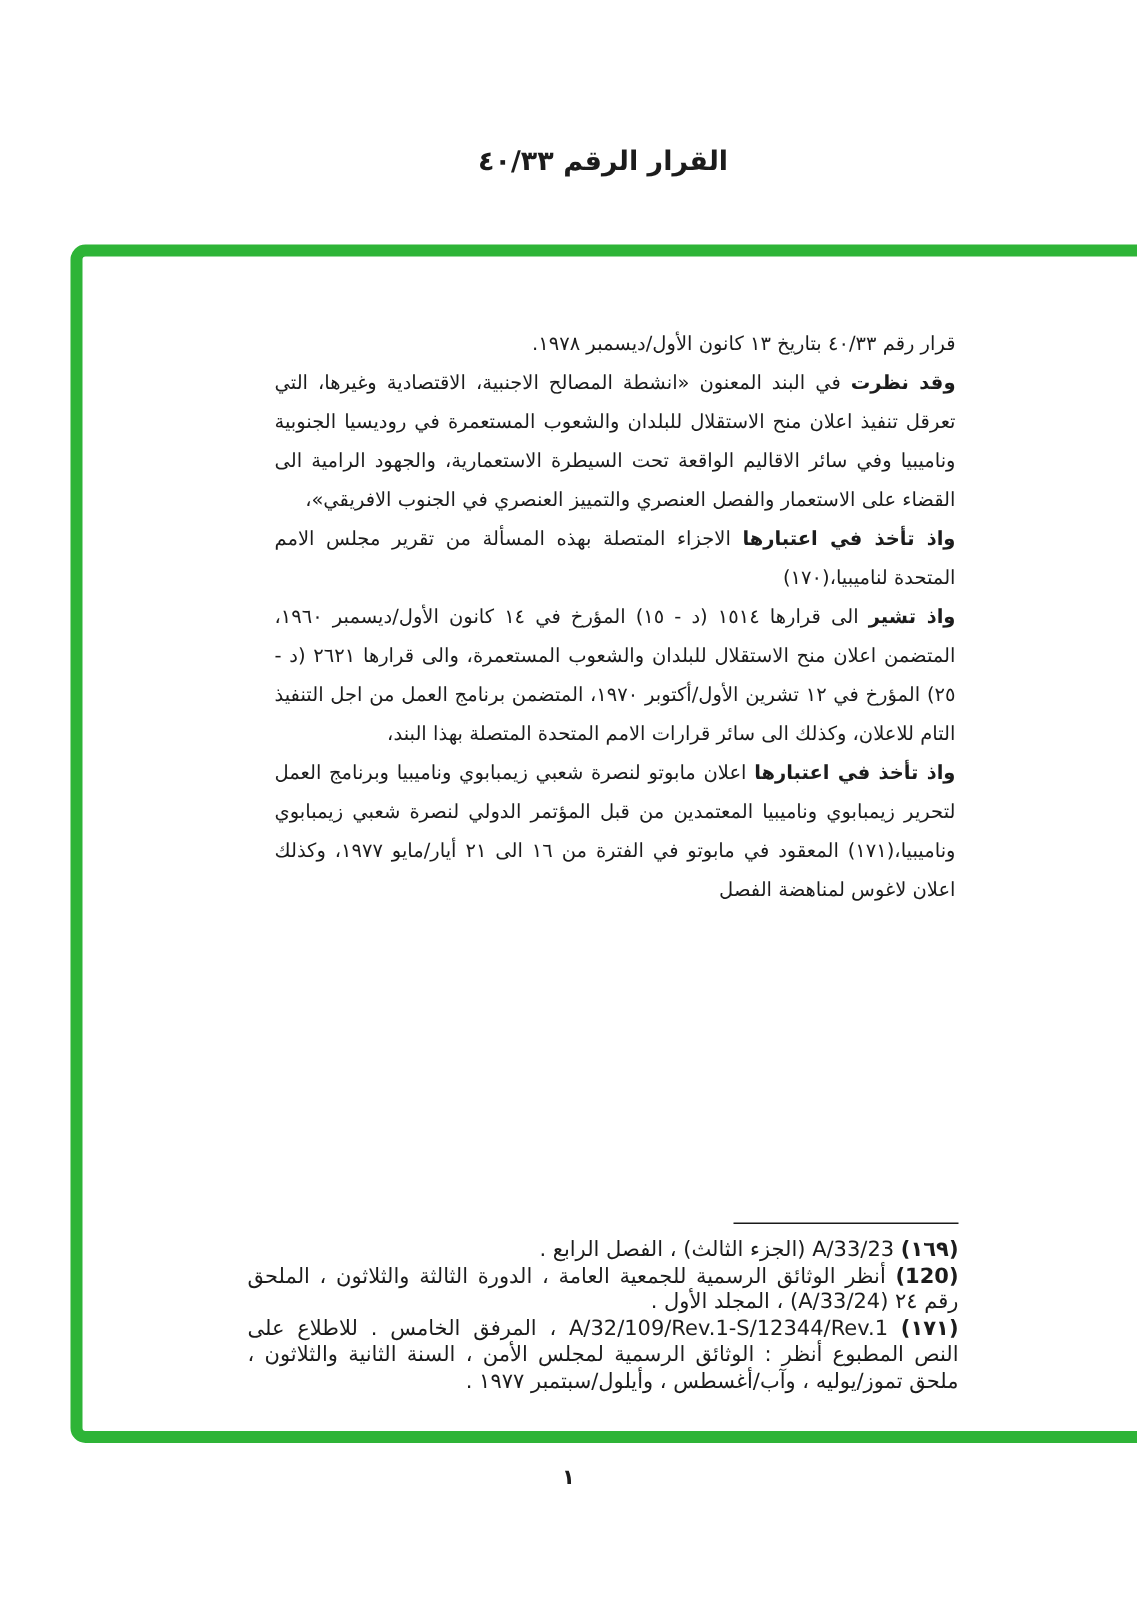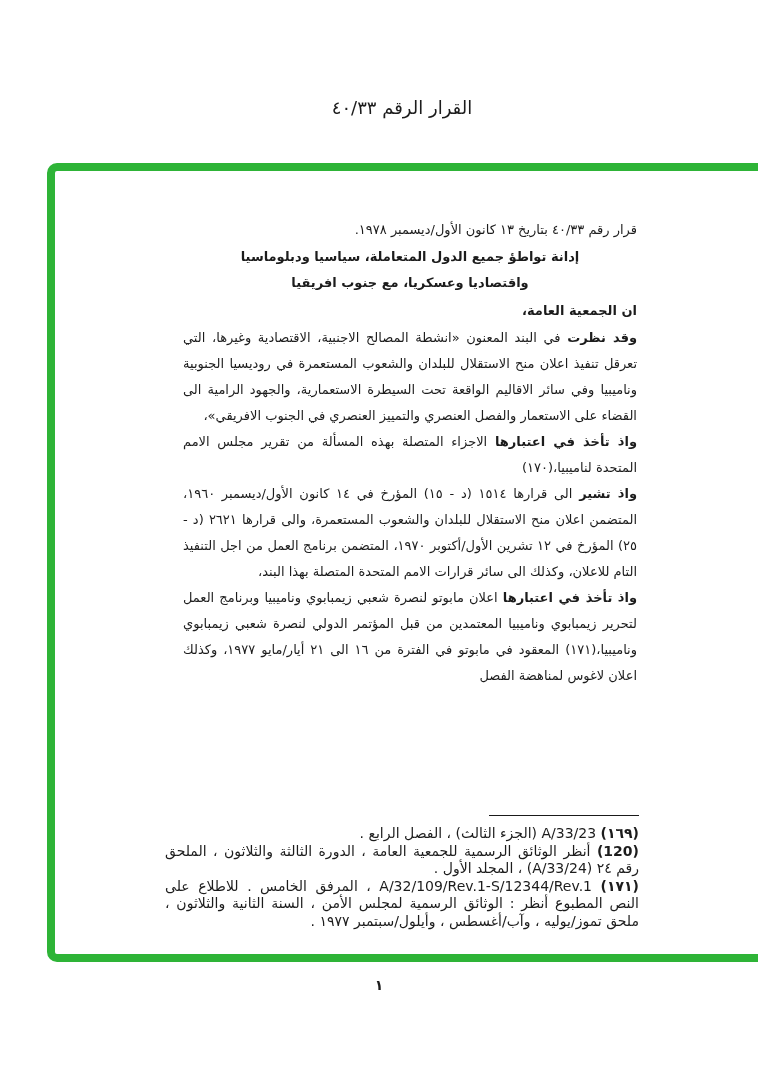--- a/index.html
+++ b/index.html
@@ -18,21 +18,21 @@
 
   
   .page-header {
     position: absolute;
     top: 97px;
     left: 0; right: 0;
     text-align: center;
   }
   .doc-title {
     font-size: 18px;
-    font-weight: normal;
+    font-weight: bold;
     letter-spacing: 0.5px;
     padding-left: 46px;
   }
   .doc-citation {
     margin-top: 9px;
     font-size: 9.5px;
     font-weight: bold;
     color: #222;
     padding: 0 40px;
     white-space: nowrap;
@@ -100,26 +100,21 @@
   <header class="page-header">
     <div class="doc-title">القرار الرقم ٤٠/٣٣</div>
   </header>
 
   <section class="frame" style="border-color: rgb(46, 180, 55);">
 
     <div class="doc-body">
 
       <p class="heading">قرار رقم ٤٠/٣٣ بتاريخ ١٣ كانون الأول/ديسمبر ١٩٧٨.</p>
 
-      <p class="subject">
-        <span>إدانة تواطؤ جميع الدول المتعاملة، سياسيا ودبلوماسيا</span><br>
-        <span>واقتصاديا وعسكريا، مع جنوب افريقيا</span>
-      </p>
 
-      <p class="opening">ان الجمعية العامة،</p>
 
       <p class="para"><strong class="lead">وقد نظرت</strong> <span>في البند المعنون «انشطة المصالح الاجنبية، الاقتصادية وغيرها، التي تعرقل تنفيذ اعلان منح الاستقلال للبلدان والشعوب المستعمرة في روديسيا الجنوبية وناميبيا وفي سائر الاقاليم الواقعة تحت السيطرة الاستعمارية، والجهود الرامية الى القضاء على الاستعمار والفصل العنصري والتمييز العنصري في الجنوب الافريقي»،</span></p>
 
 
       <p class="para"><strong class="lead">واذ تأخذ في اعتبارها</strong> <span>الاجزاء المتصلة بهذه المسألة من تقرير مجلس الامم المتحدة لناميبيا،(١٧٠)</span></p>
 
       <p class="para"><strong class="lead">واذ تشير</strong> <span>الى قرارها ١٥١٤ (د - ١٥) المؤرخ في ١٤ كانون الأول/ديسمبر ١٩٦٠، المتضمن اعلان منح الاستقلال للبلدان والشعوب المستعمرة، والى قرارها ٢٦٢١ (د - ٢٥) المؤرخ في ١٢ تشرين الأول/أكتوبر ١٩٧٠، المتضمن برنامج العمل من اجل التنفيذ التام للاعلان، وكذلك الى سائر قرارات الامم المتحدة المتصلة بهذا البند،</span></p>
 
       <p class="para"><strong class="lead">واذ تأخذ في اعتبارها</strong> <span>اعلان مابوتو لنصرة شعبي زيمبابوي وناميبيا وبرنامج العمل لتحرير زيمبابوي وناميبيا المعتمدين من قبل المؤتمر الدولي لنصرة شعبي زيمبابوي وناميبيا،(١٧١) المعقود في مابوتو في الفترة من ١٦ الى ٢١ أيار/مايو ١٩٧٧، وكذلك اعلان لاغوس لمناهضة الفصل</span></p>
 

